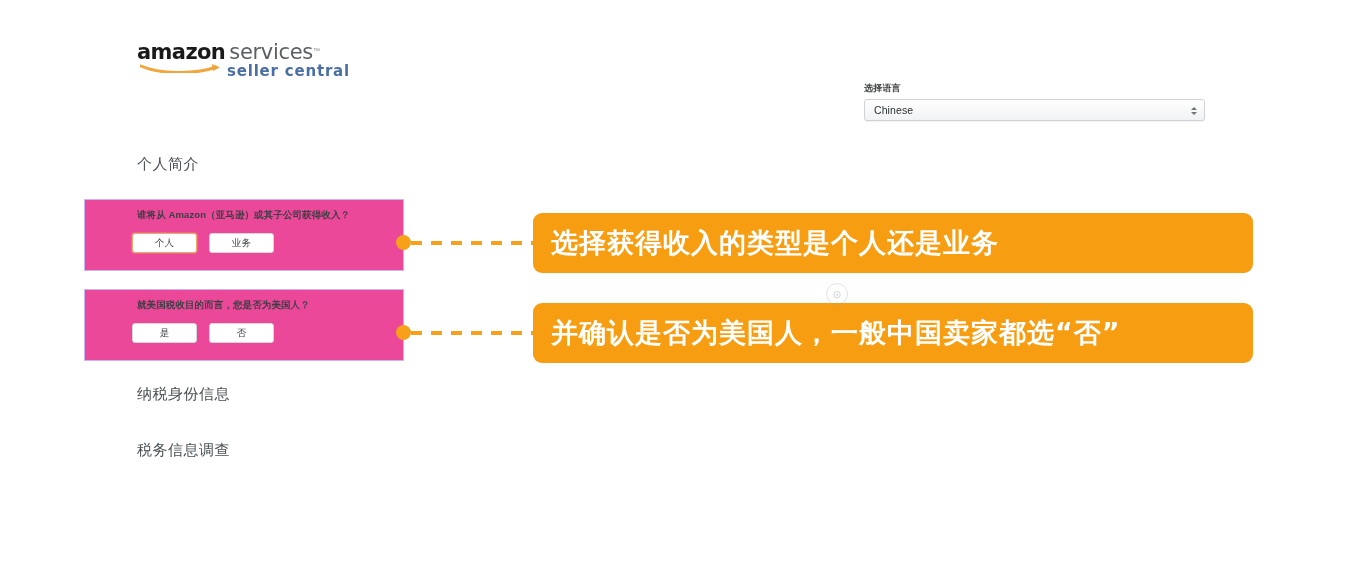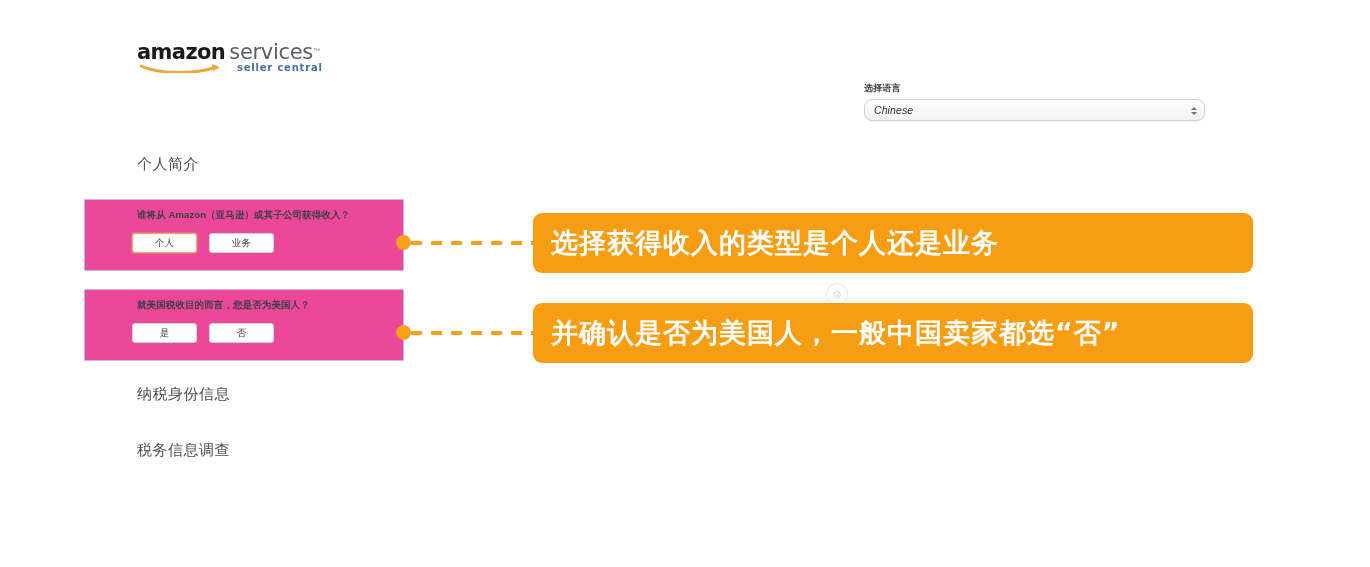--- a/index.html
+++ b/index.html
@@ -62,24 +62,24 @@
   .logo-swoosh {
     position: absolute;
     left: 3px;
     top: 19px;
     width: 86px;
     height: 12px;
     overflow: hidden;
   }
   .logo-sub {
     position: absolute;
-    left: 100px;
+    left: 90px;
     top: 20px;
     font-family: "DejaVu Sans", sans-serif;
-    font-size: 10px;
+    font-size: 15px;
     font-weight: 600;
     letter-spacing: 0.8px;
     color: #4a6fa5;
     white-space: nowrap;
   }
 
   
   .page-title {
     position: absolute;
     left: 137px;
@@ -117,24 +117,23 @@
     letter-spacing: 0.2px;
     margin-bottom: 4px;
     display: block;
   }
   .lang-select {
     position: relative;
     width: 341px;
     height: 22px;
     box-sizing: border-box;
     border: 1px solid #cfd3d6;
-    border-radius: 8px;
+    border-radius: 3px;
     background: linear-gradient(#ffffff, #f1f2f3);
     box-shadow: 0 1px 1px rgba(0,0,0,0.05);
-    font-style: italic;
   }
   .lang-value {
     position: absolute;
     left: 9px;
     top: 4px;
     font-size: 10.5px;
     color: #2b2f33;
     letter-spacing: 0.1px;
   }
   .lang-arrows {

